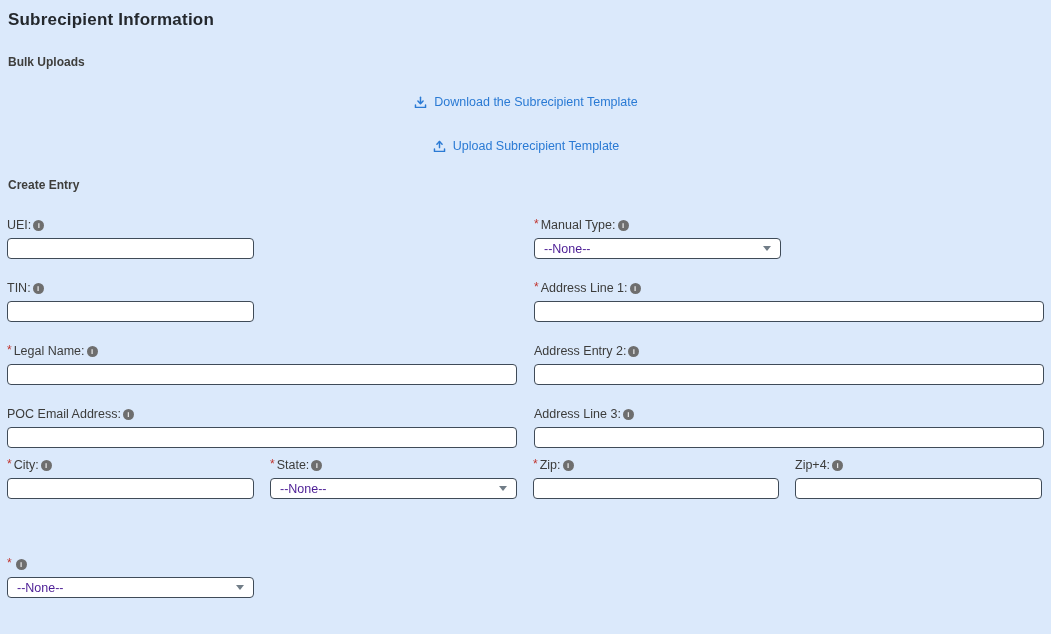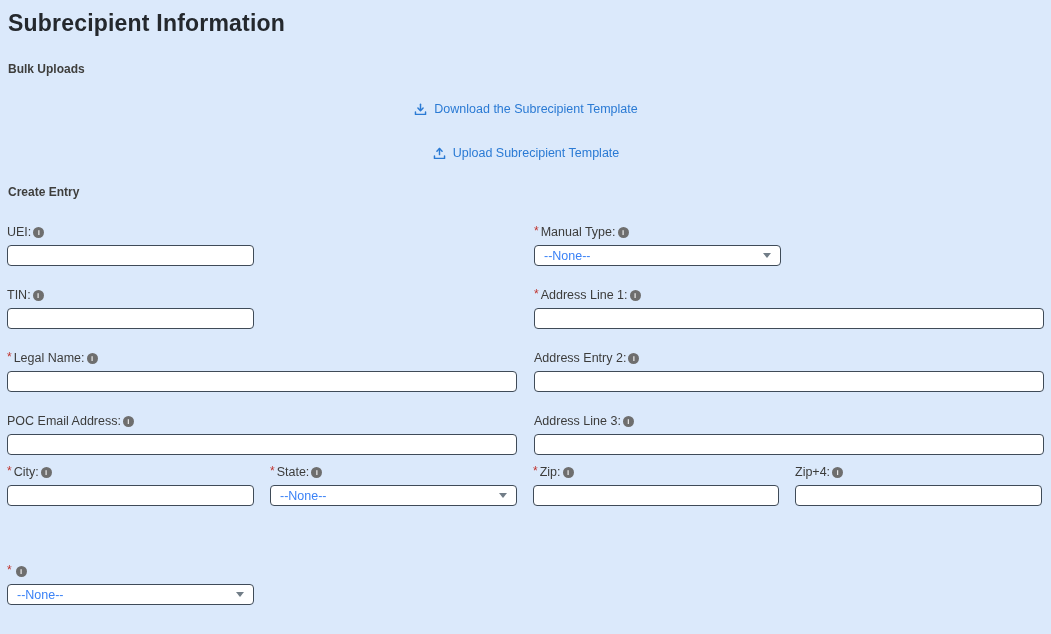--- a/index.html
+++ b/index.html
@@ -5,21 +5,21 @@
   * { box-sizing: border-box; margin: 0; padding: 0; }
   html,body { width: 1051px; height: 634px; }
   body {
     background: #dbe9fb;
     font-family: "Liberation Sans", sans-serif;
     color: #3c3c3b;
     padding: 8px 7px;
     overflow: hidden;
   }
   .page-title {
-    font-size: 23px;
+    font-size: 17px;
     font-weight: bold;
     color: #24282d;
     letter-spacing: .2px;
     margin: 2px 0 25px 1px;
   }
   .section-heading {
     font-size: 12px;
     font-weight: bold;
     color: #3e3e3c;
     margin: 0 0 26px 1px;
@@ -97,21 +97,21 @@
     outline: none;
     display: block;
   }
   .select-box {
     height: 21px;
     border: 1px solid #3f4b58;
     border-radius: 4px;
     background: #ffffff;
     padding: 0 9px;
     font-size: 12.5px;
-    color: #3b82f6;
+    color: #4c1d95;
     display: flex;
     align-items: center;
     justify-content: space-between;
     cursor: pointer;
   }
   .select-caret {
     width: 0; height: 0;
     border-left: 4px solid transparent;
     border-right: 4px solid transparent;
     border-top: 5px solid #717d87;

